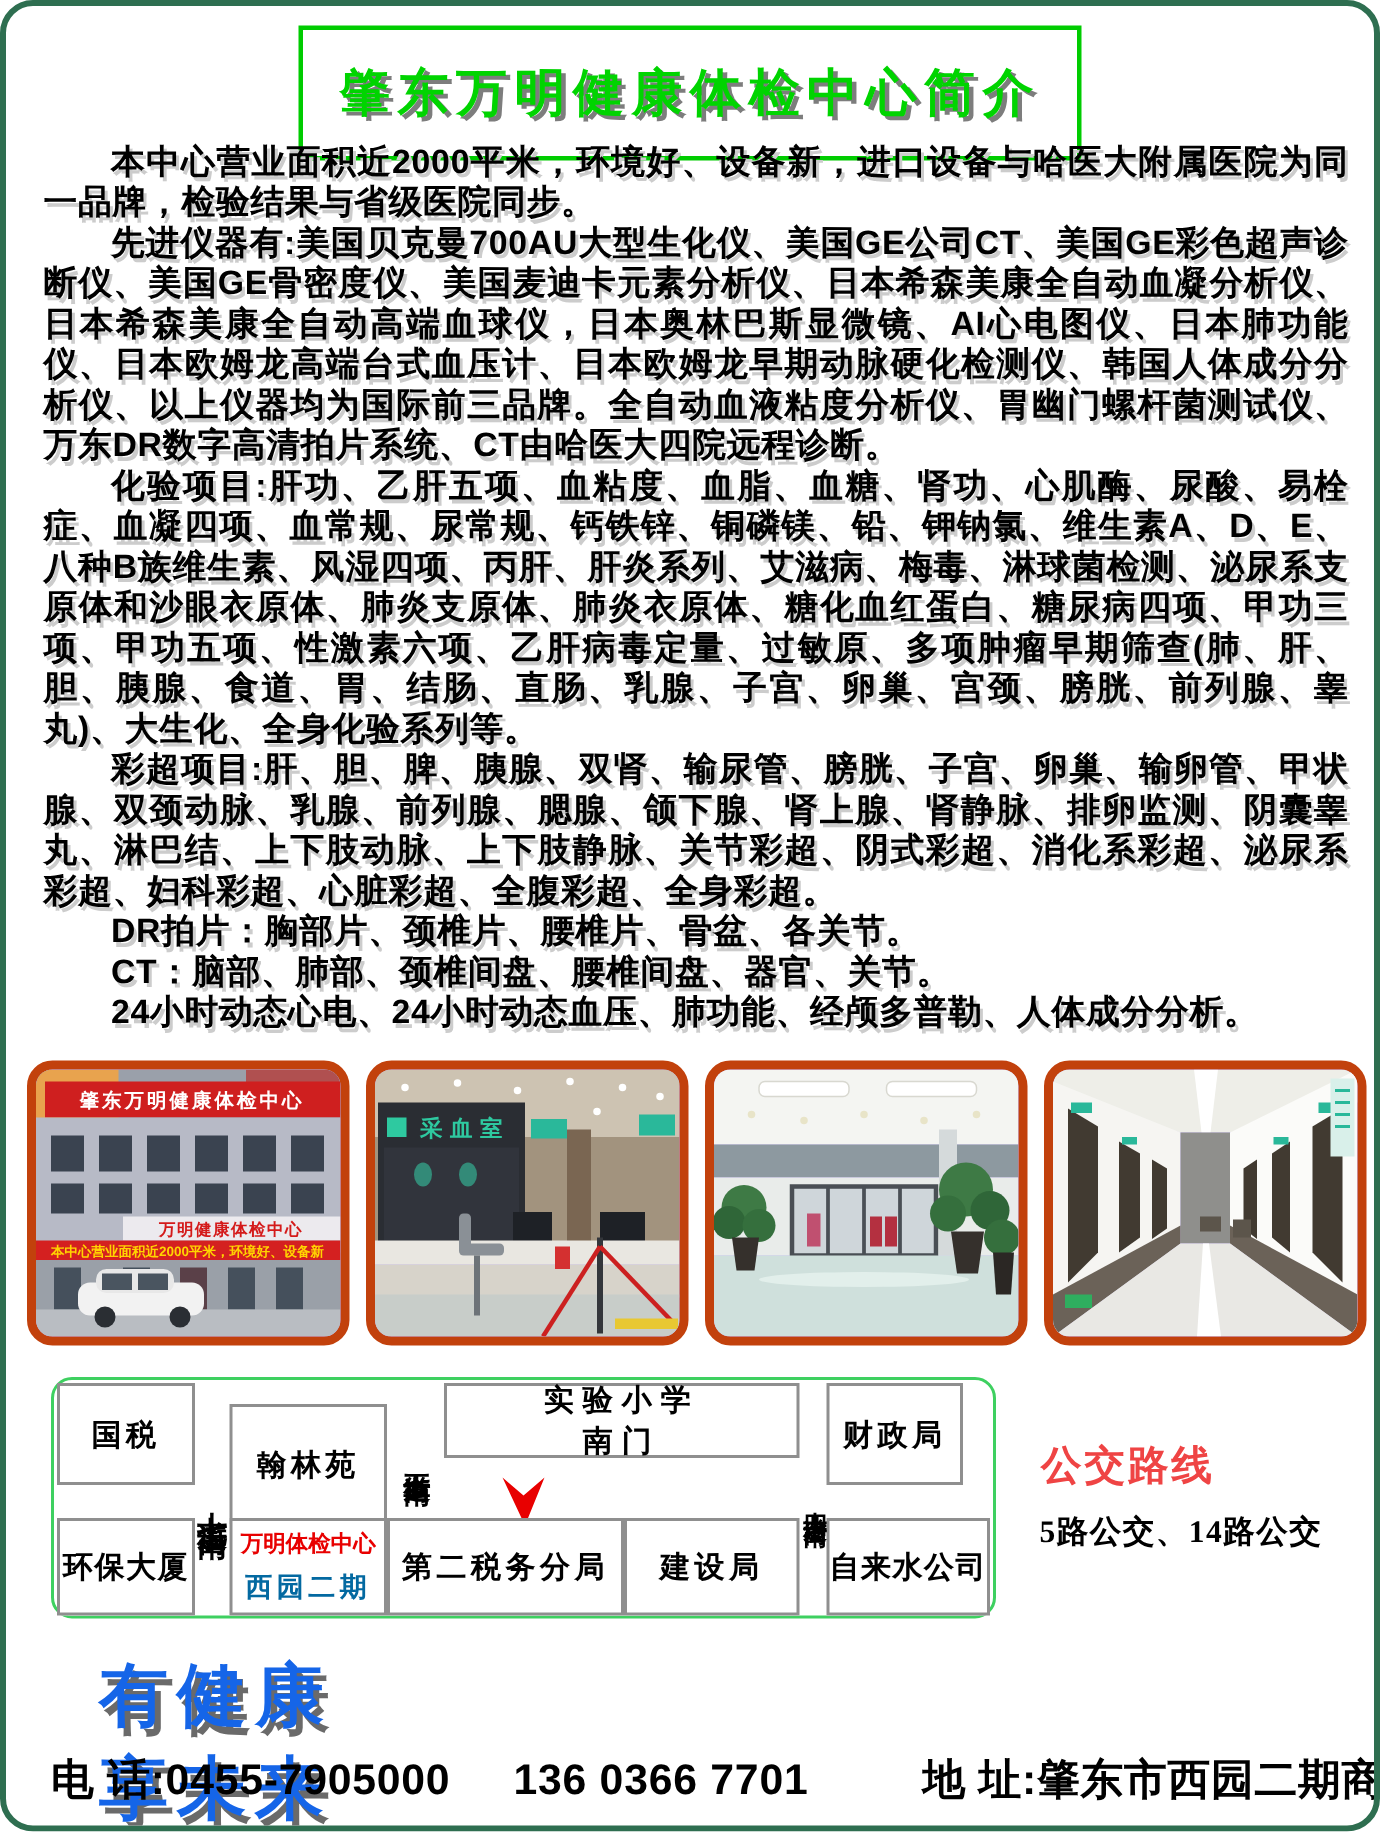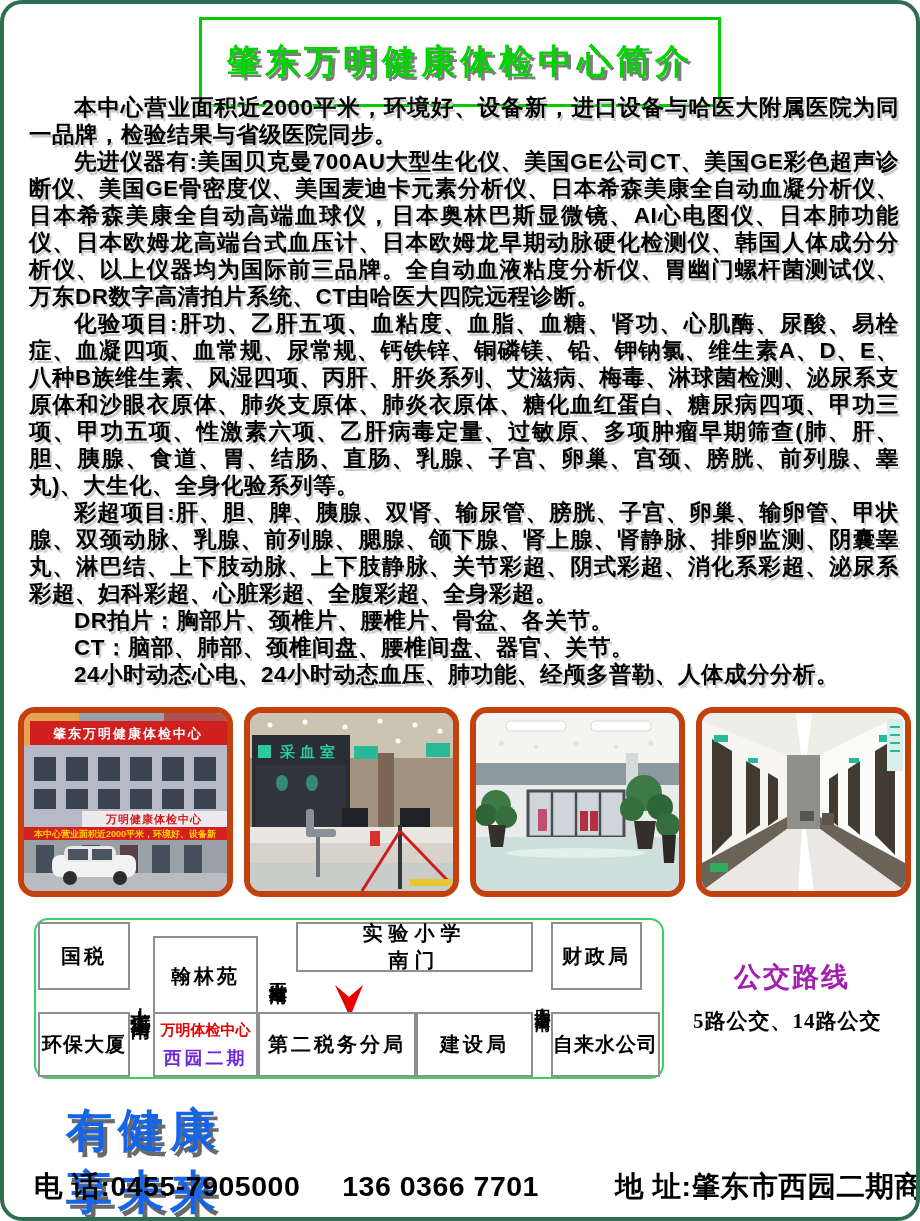--- a/index.html
+++ b/index.html
@@ -38,24 +38,24 @@
     position:absolute; border:2px solid #8f8f8f; background:#fff;
     display:flex; flex-direction:column; align-items:center; justify-content:center;
     font-size:20px; font-weight:bold; color:#000; letter-spacing:3px; text-align:center;
   }
   .street {
     position:absolute; writing-mode:vertical-lr; text-orientation:upright;
     font-size:19px; font-weight:bold; color:#000; letter-spacing:3px;
     display:flex; align-items:center; justify-content:center; text-align:center;
   }
   .marker-name { color:#e80000; font-size:15px; letter-spacing:0; line-height:20px; }
-  .marker-sub { color:#6d28d9; font-size:18px; letter-spacing:3px; margin-top:6px; }
+  .marker-sub { color:#0369a1; font-size:18px; letter-spacing:3px; margin-top:6px; }
   .arrow { position:absolute; left:176px; top:-30px; }
   
-  .bus-title { position:absolute; left:690px; top:955px; font-size:27px; font-weight:bold; letter-spacing:2px; color:#a21caf;margin-left:40px; }
+  .bus-title { position:absolute; left:690px; top:955px; font-size:27px; font-weight:bold; letter-spacing:2px; color:#ef4444; }
   .bus-routes { position:absolute; left:689px; top:1003px; font-size:21px; font-weight:bold; letter-spacing:1px; color:#000;font-family:Liberation Serif, serif; }
   
   .slogan {
     position:absolute; left:62px; top:1096px; width:804px;
     display:flex; justify-content:space-between;
     color:#1565e8; font-size:46px; font-weight:bold; letter-spacing:6px;
     text-shadow:4px 5px 0 #6a6a6a;
     flex-direction:column;
   }
   .slogan .gap-big { margin-left:28px; }

